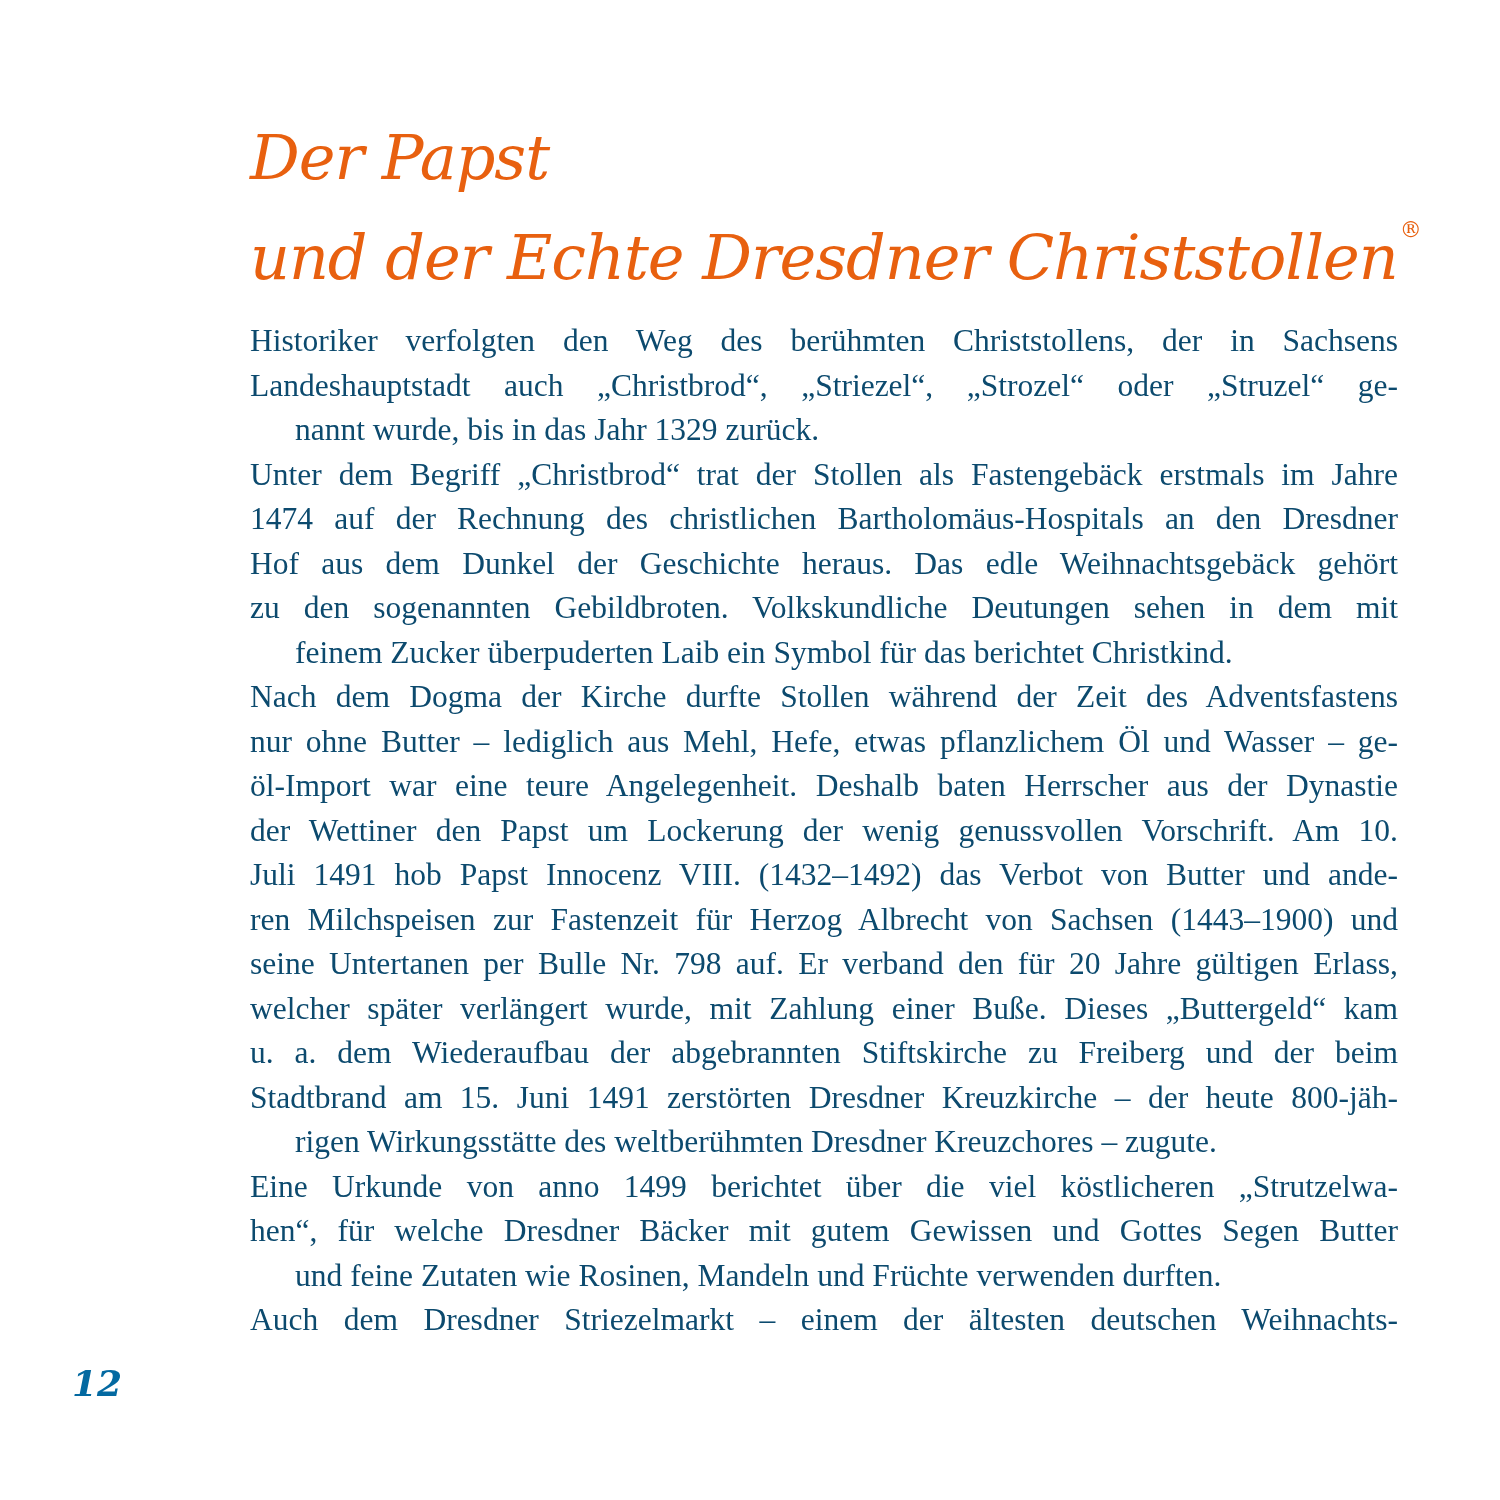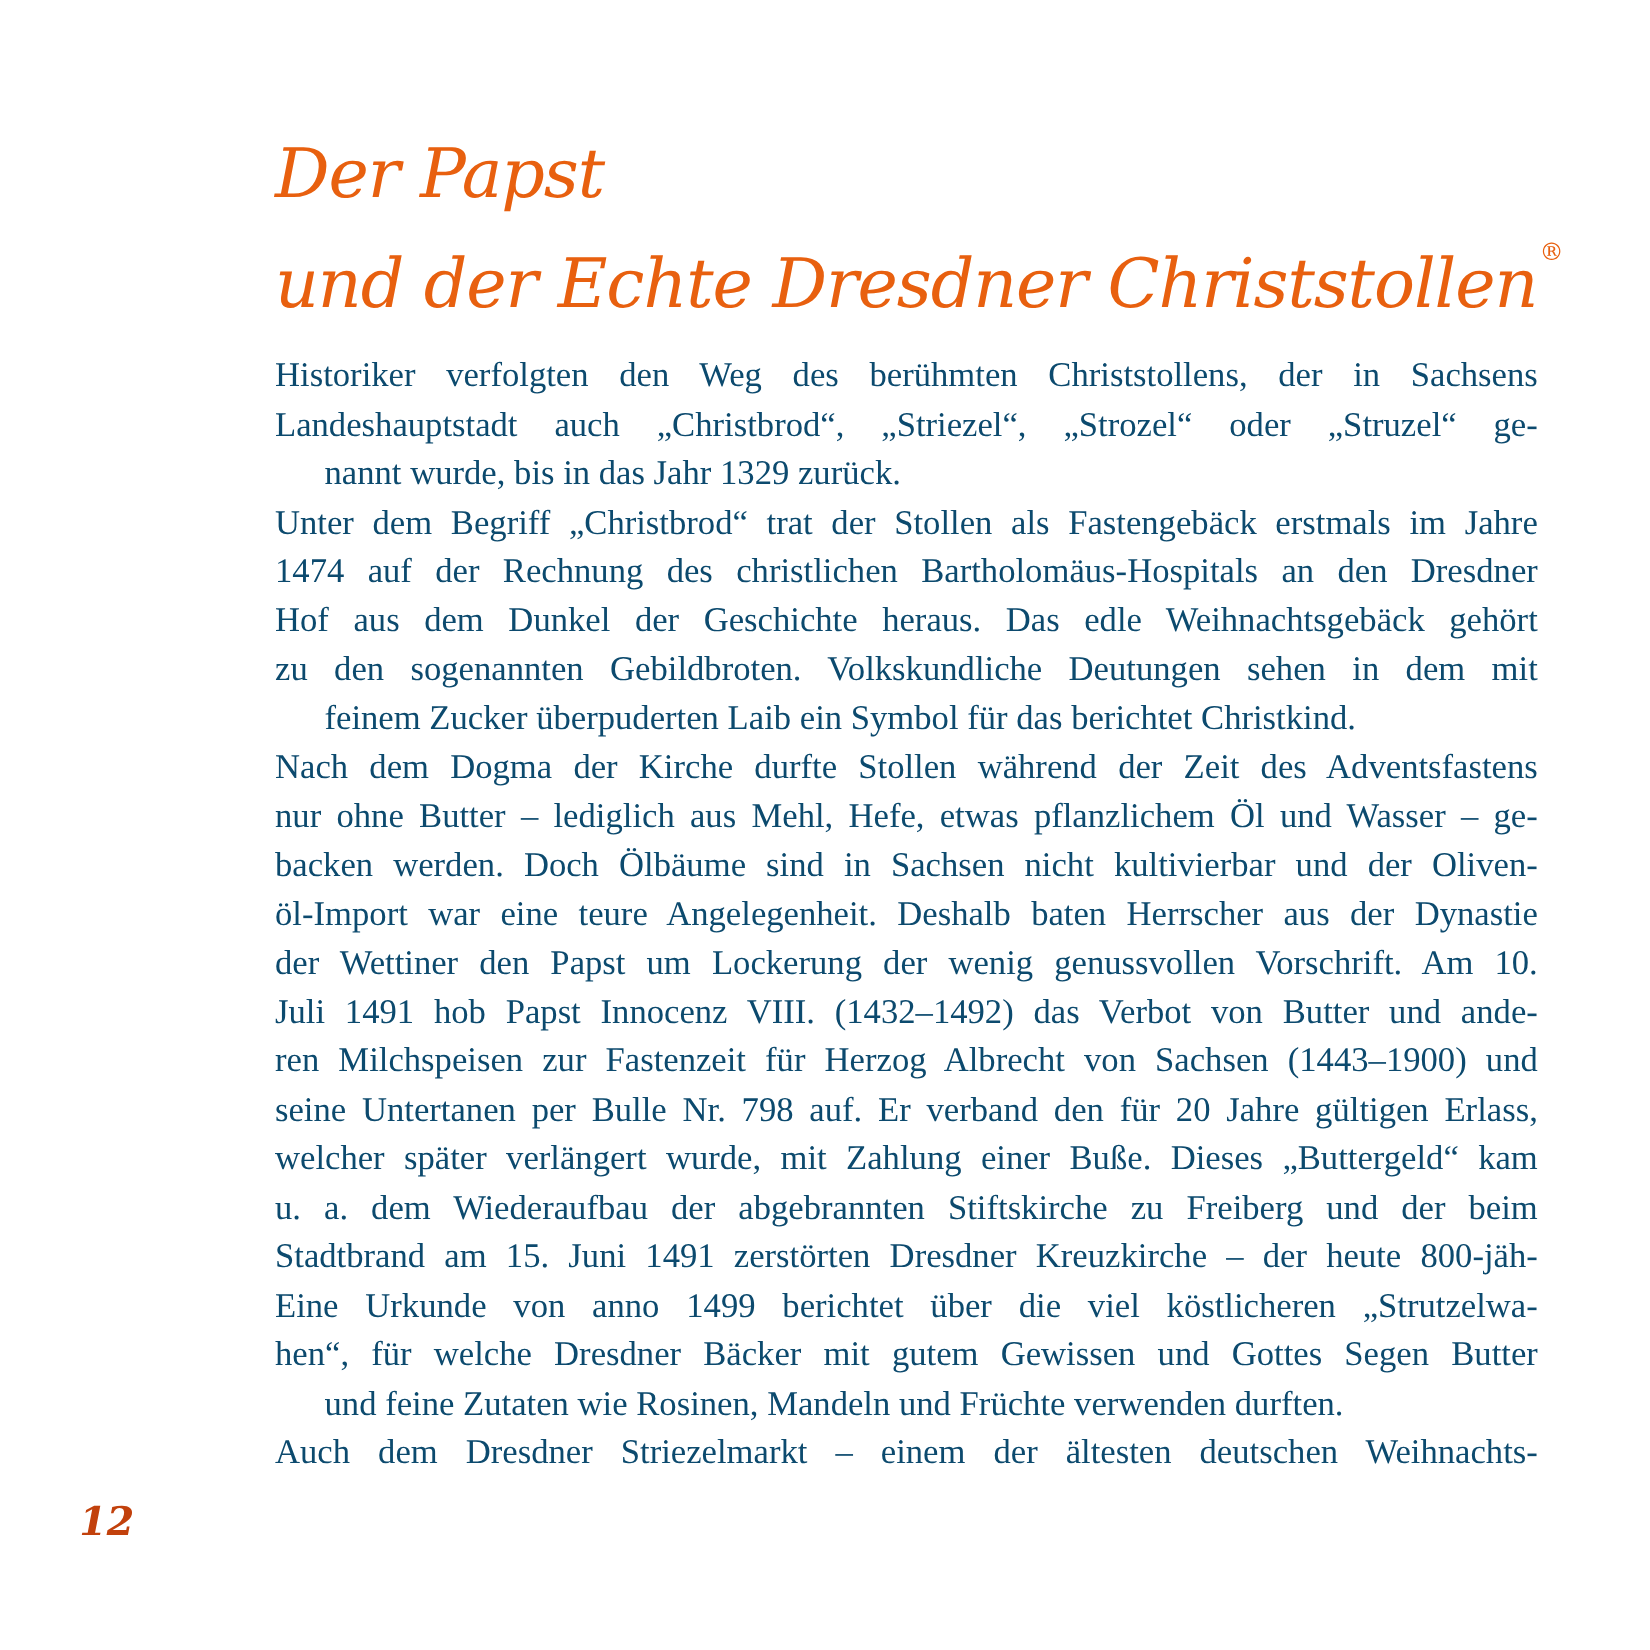--- a/index.html
+++ b/index.html
@@ -59,21 +59,21 @@
       margin-left: 45px;
     }
     .page-number {
       position: absolute;
       left: 72px;
       top: 1362px;
       font-family: "DejaVu Serif", serif;
       font-style: italic;
       font-weight: bold;
       font-size: 36px;
-      color: #c2410c;
+      color: #0369a1;
     }
   </style>
 </head>
 <body>
 
 <h1 class="title">
   <span class="line">Der Papst</span>
   <span class="line"><span>und der Echte Dresdner Christstollen</span><sup>®</sup></span>
 </h1>
 
@@ -86,29 +86,29 @@
   <p class="para">
     <span class="ln">Unter dem Begriff „Christbrod“ trat der Stollen als Fastengebäck erstmals im Jahre</span>
     <span class="ln">1474 auf der Rechnung des christlichen Bartholomäus-Hospitals an den Dresdner</span>
     <span class="ln">Hof aus dem Dunkel der Geschichte heraus. Das edle Weihnachtsgebäck gehört</span>
     <span class="ln">zu den sogenannten Gebildbroten. Volkskundliche Deutungen sehen in dem mit</span>
     <span class="ln last">feinem Zucker überpuderten Laib ein Symbol für das berichtet Christkind.</span>
   </p>
   <p class="para">
     <span class="ln">Nach dem Dogma der Kirche durfte Stollen während der Zeit des Adventsfastens</span>
     <span class="ln">nur ohne Butter – lediglich aus Mehl, Hefe, etwas pflanzlichem Öl und Wasser – ge-</span>
-    <span class="ln">backen werden. Doch Ölbäume sind in Sachsen nicht kultivierbar und der Oliven-</span>
     <span class="ln">öl-Import war eine teure Angelegenheit. Deshalb baten Herrscher aus der Dynastie</span>
     <span class="ln">der Wettiner den Papst um Lockerung der wenig genussvollen Vorschrift. Am 10.</span>
     <span class="ln">Juli 1491 hob Papst Innocenz VIII. (1432–1492) das Verbot von Butter und ande-</span>
     <span class="ln">ren Milchspeisen zur Fastenzeit für Herzog Albrecht von Sachsen (1443–1900) und</span>
     <span class="ln">seine Untertanen per Bulle Nr. 798 auf. Er verband den für 20 Jahre gültigen Erlass,</span>
     <span class="ln">welcher später verlängert wurde, mit Zahlung einer Buße. Dieses „Buttergeld“ kam</span>
     <span class="ln">u. a. dem Wiederaufbau der abgebrannten Stiftskirche zu Freiberg und der beim</span>
     <span class="ln">Stadtbrand am 15. Juni 1491 zerstörten Dresdner Kreuzkirche – der heute 800-jäh-</span>
+    <span class="ln last">rigen Wirkungsstätte des weltberühmten Dresdner Kreuzchores – zugute.</span>
   </p>
   <p class="para">
     <span class="ln">Eine Urkunde von anno 1499 berichtet über die viel köstlicheren „Strutzelwa-</span>
     <span class="ln">hen“, für welche Dresdner Bäcker mit gutem Gewissen und Gottes Segen Butter</span>
     <span class="ln last">und feine Zutaten wie Rosinen, Mandeln und Früchte verwenden durften.</span>
   </p>
   <p class="para">
     <span class="ln">Auch dem Dresdner Striezelmarkt – einem der ältesten deutschen Weihnachts-</span>
   </p>
 </div>

